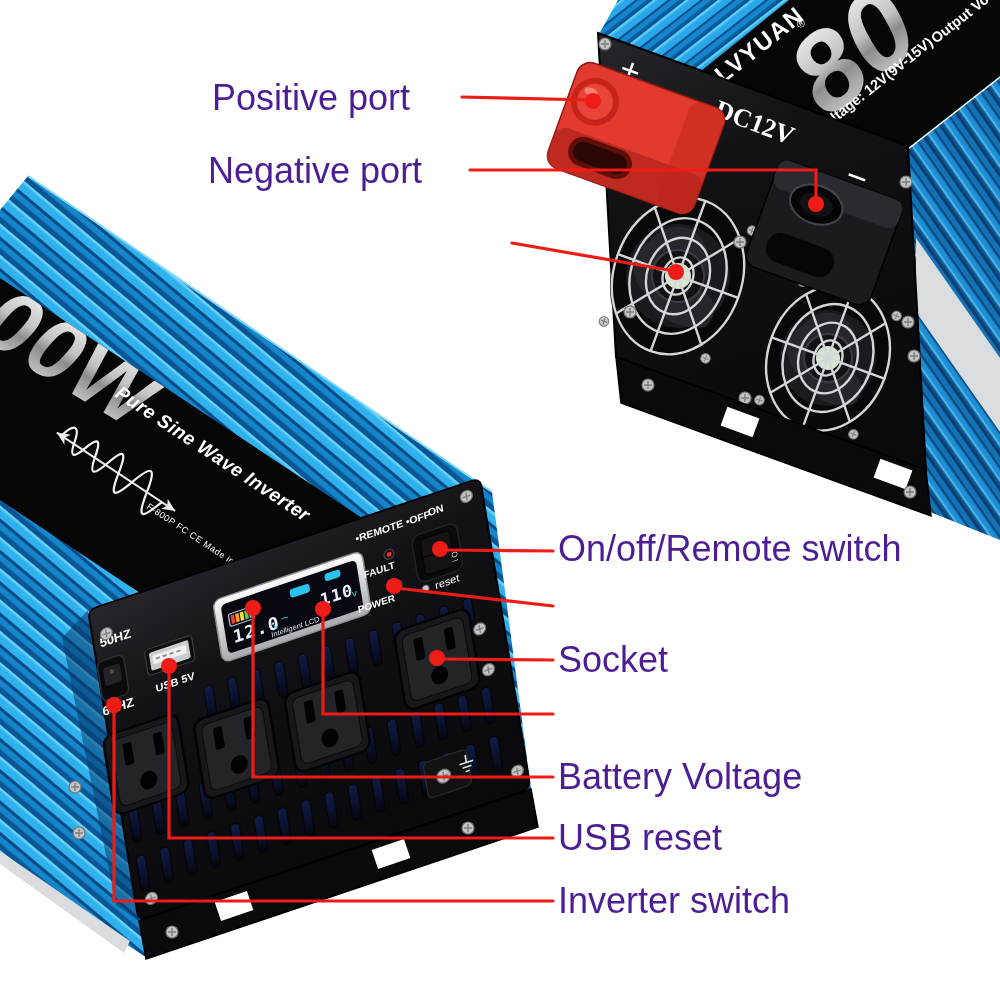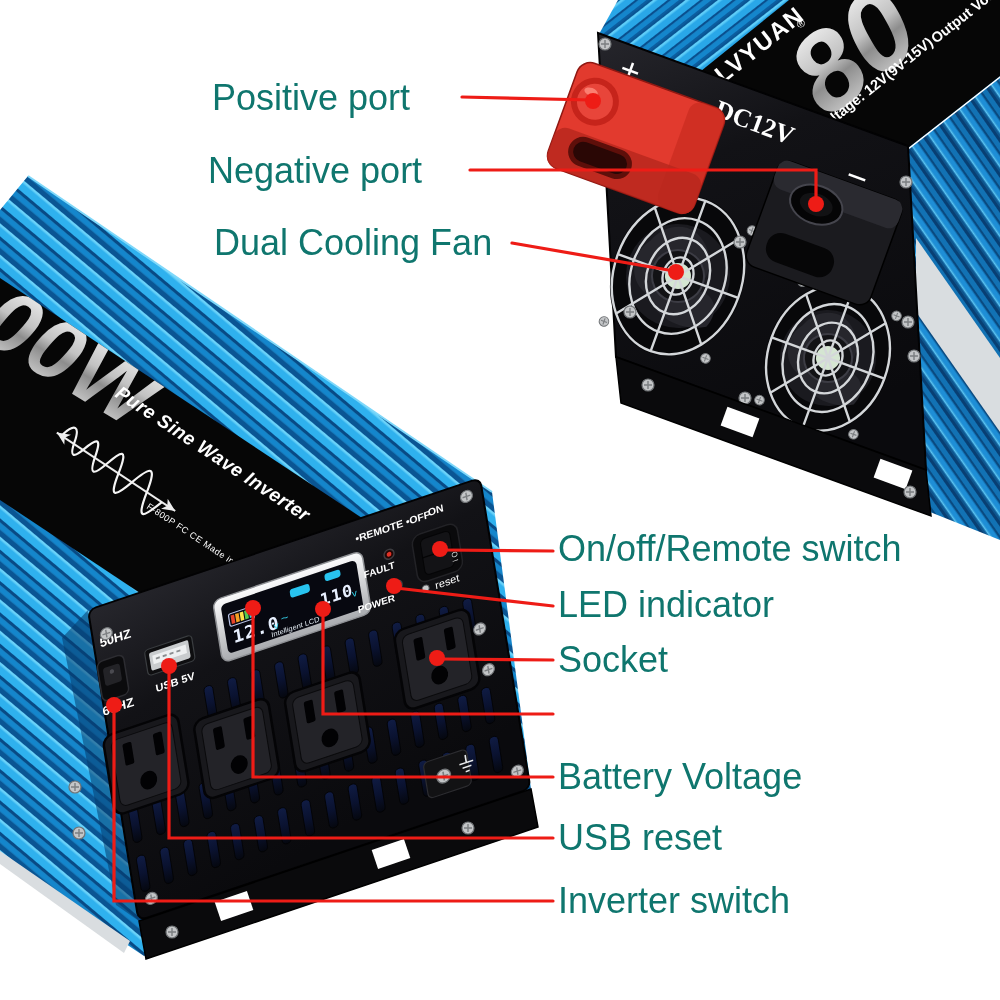--- a/index.html
+++ b/index.html
@@ -1,20 +1,20 @@
 <!DOCTYPE html>
 <html><head>
 <meta charset="utf-8">
 <style>
   html,body{margin:0;padding:0;background:#fff;}
   .stage{position:relative;width:1000px;height:1000px;background:#ffffff;overflow:hidden;
          font-family:"Liberation Sans",sans-serif;}
   .scene{position:absolute;left:0;top:0;}
   .callout-label{position:absolute;font-weight:500;font-size:36px;line-height:1.05;
-                 color:#0f766e;white-space:nowrap;letter-spacing:0px;}
+                 color:#4c1d95;white-space:nowrap;letter-spacing:0px;}
 </style>
 </head>
 <body>
 
 <div class="stage">
 
 <svg class="scene" width="1000" height="1000" viewBox="0 0 1000 1000">
   <defs>
     <pattern id="finsTop" patternUnits="userSpaceOnUse" width="20" height="20" patternTransform="rotate(-38)">
       <rect x="0" y="0" width="20" height="20" fill="#29a7e8"></rect>
@@ -362,22 +362,20 @@
     <circle cx="437" cy="658" r="8"></circle>
     <circle cx="323" cy="609" r="8"></circle>
     <circle cx="253" cy="608" r="8"></circle>
     <circle cx="169" cy="666" r="8"></circle>
     <circle cx="114" cy="705" r="8"></circle>
   </g>
 </svg>
 
 <div class="callout-label" style="left:212px;top:79px">Positive port</div>
 <div class="callout-label" style="left:208px;top:152px">Negative port</div>
-<div class="callout-label" style="left:214px;top:224px">Dual Cooling Fan</div>
 
 <div class="callout-label" style="left:558px;top:530px">On/off/Remote switch</div>
-<div class="callout-label" style="left:558px;top:586px">LED indicator</div>
 <div class="callout-label" style="left:558px;top:641px">Socket</div>
 <div class="callout-label" style="left:558px;top:758px">Battery Voltage</div>
 <div class="callout-label" style="left:558px;top:819px">USB reset</div>
 <div class="callout-label" style="left:558px;top:882px">Inverter switch</div>
 
 </div>
 
 </body></html>

